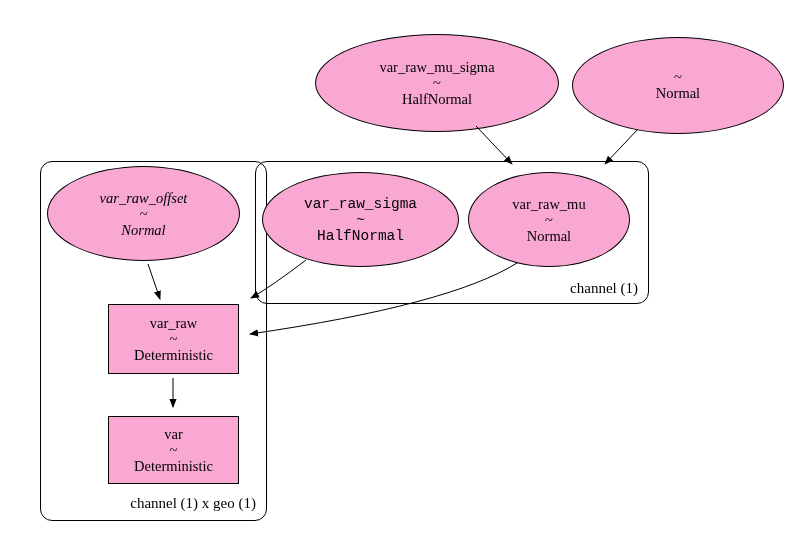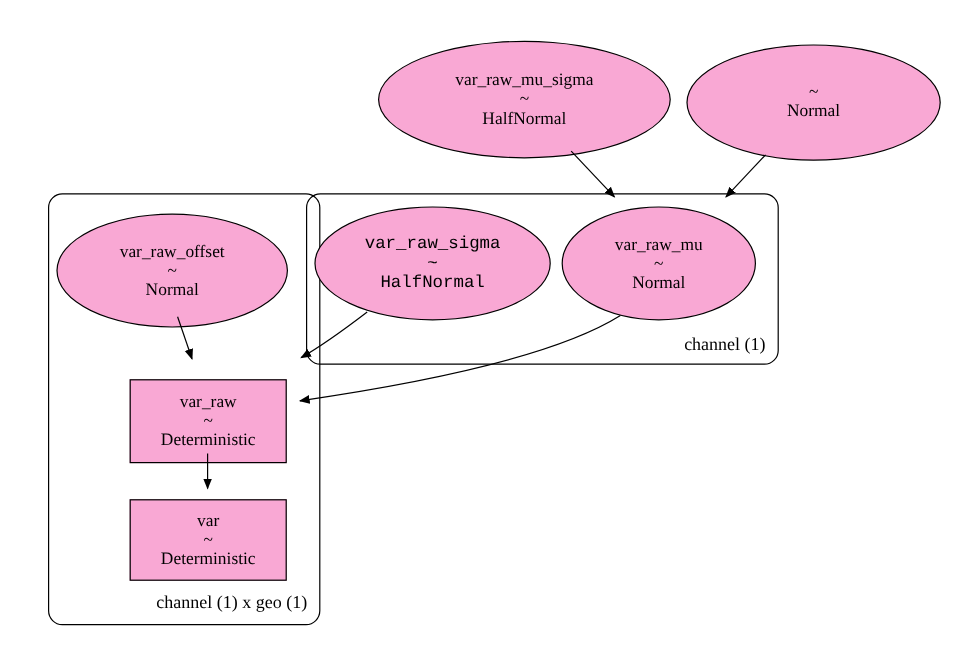--- a/index.html
+++ b/index.html
@@ -34,24 +34,24 @@
     line-height:18px;
     background:#f9a8d4;
   }
   .ellipse{border:1px solid #000;border-radius:50%;}
   .rect{border:1px solid #000;}
   .node .tilde{line-height:14px;}
 
   
   #n-mu-sigma{left:315px;top:34px;width:242px;height:96px;}
   #n-mu-mu{left:572px;top:37px;width:210px;height:95px;}
-  #n-offset{left:47px;top:178px;width:191px;height:93px;}
+  #n-offset{left:47px;top:166px;width:191px;height:93px;font-style:italic;}
   #n-sigma{left:262px;top:172px;width:195px;height:93px;font-family:Liberation Mono, monospace;}
   #n-mu{left:468px;top:172px;width:160px;height:93px;}
-  #n-var-raw{left:108px;top:316px;width:129px;height:68px;}
+  #n-var-raw{left:108px;top:304px;width:129px;height:68px;}
   #n-var{left:108px;top:416px;width:129px;height:66px;text-align:center;}
 
   
   #plate-channel{left:255px;top:161px;width:392px;height:141px;}
   #plate-channel .plate-label{bottom:6px;}
   #plate-geo{left:40px;top:161px;width:206px;height:358px;padding-left:19px;}
   #plate-geo .plate-label{bottom:8px;}
 
   #edges{
     position:absolute;left:0;top:0;width:810px;height:539px;

